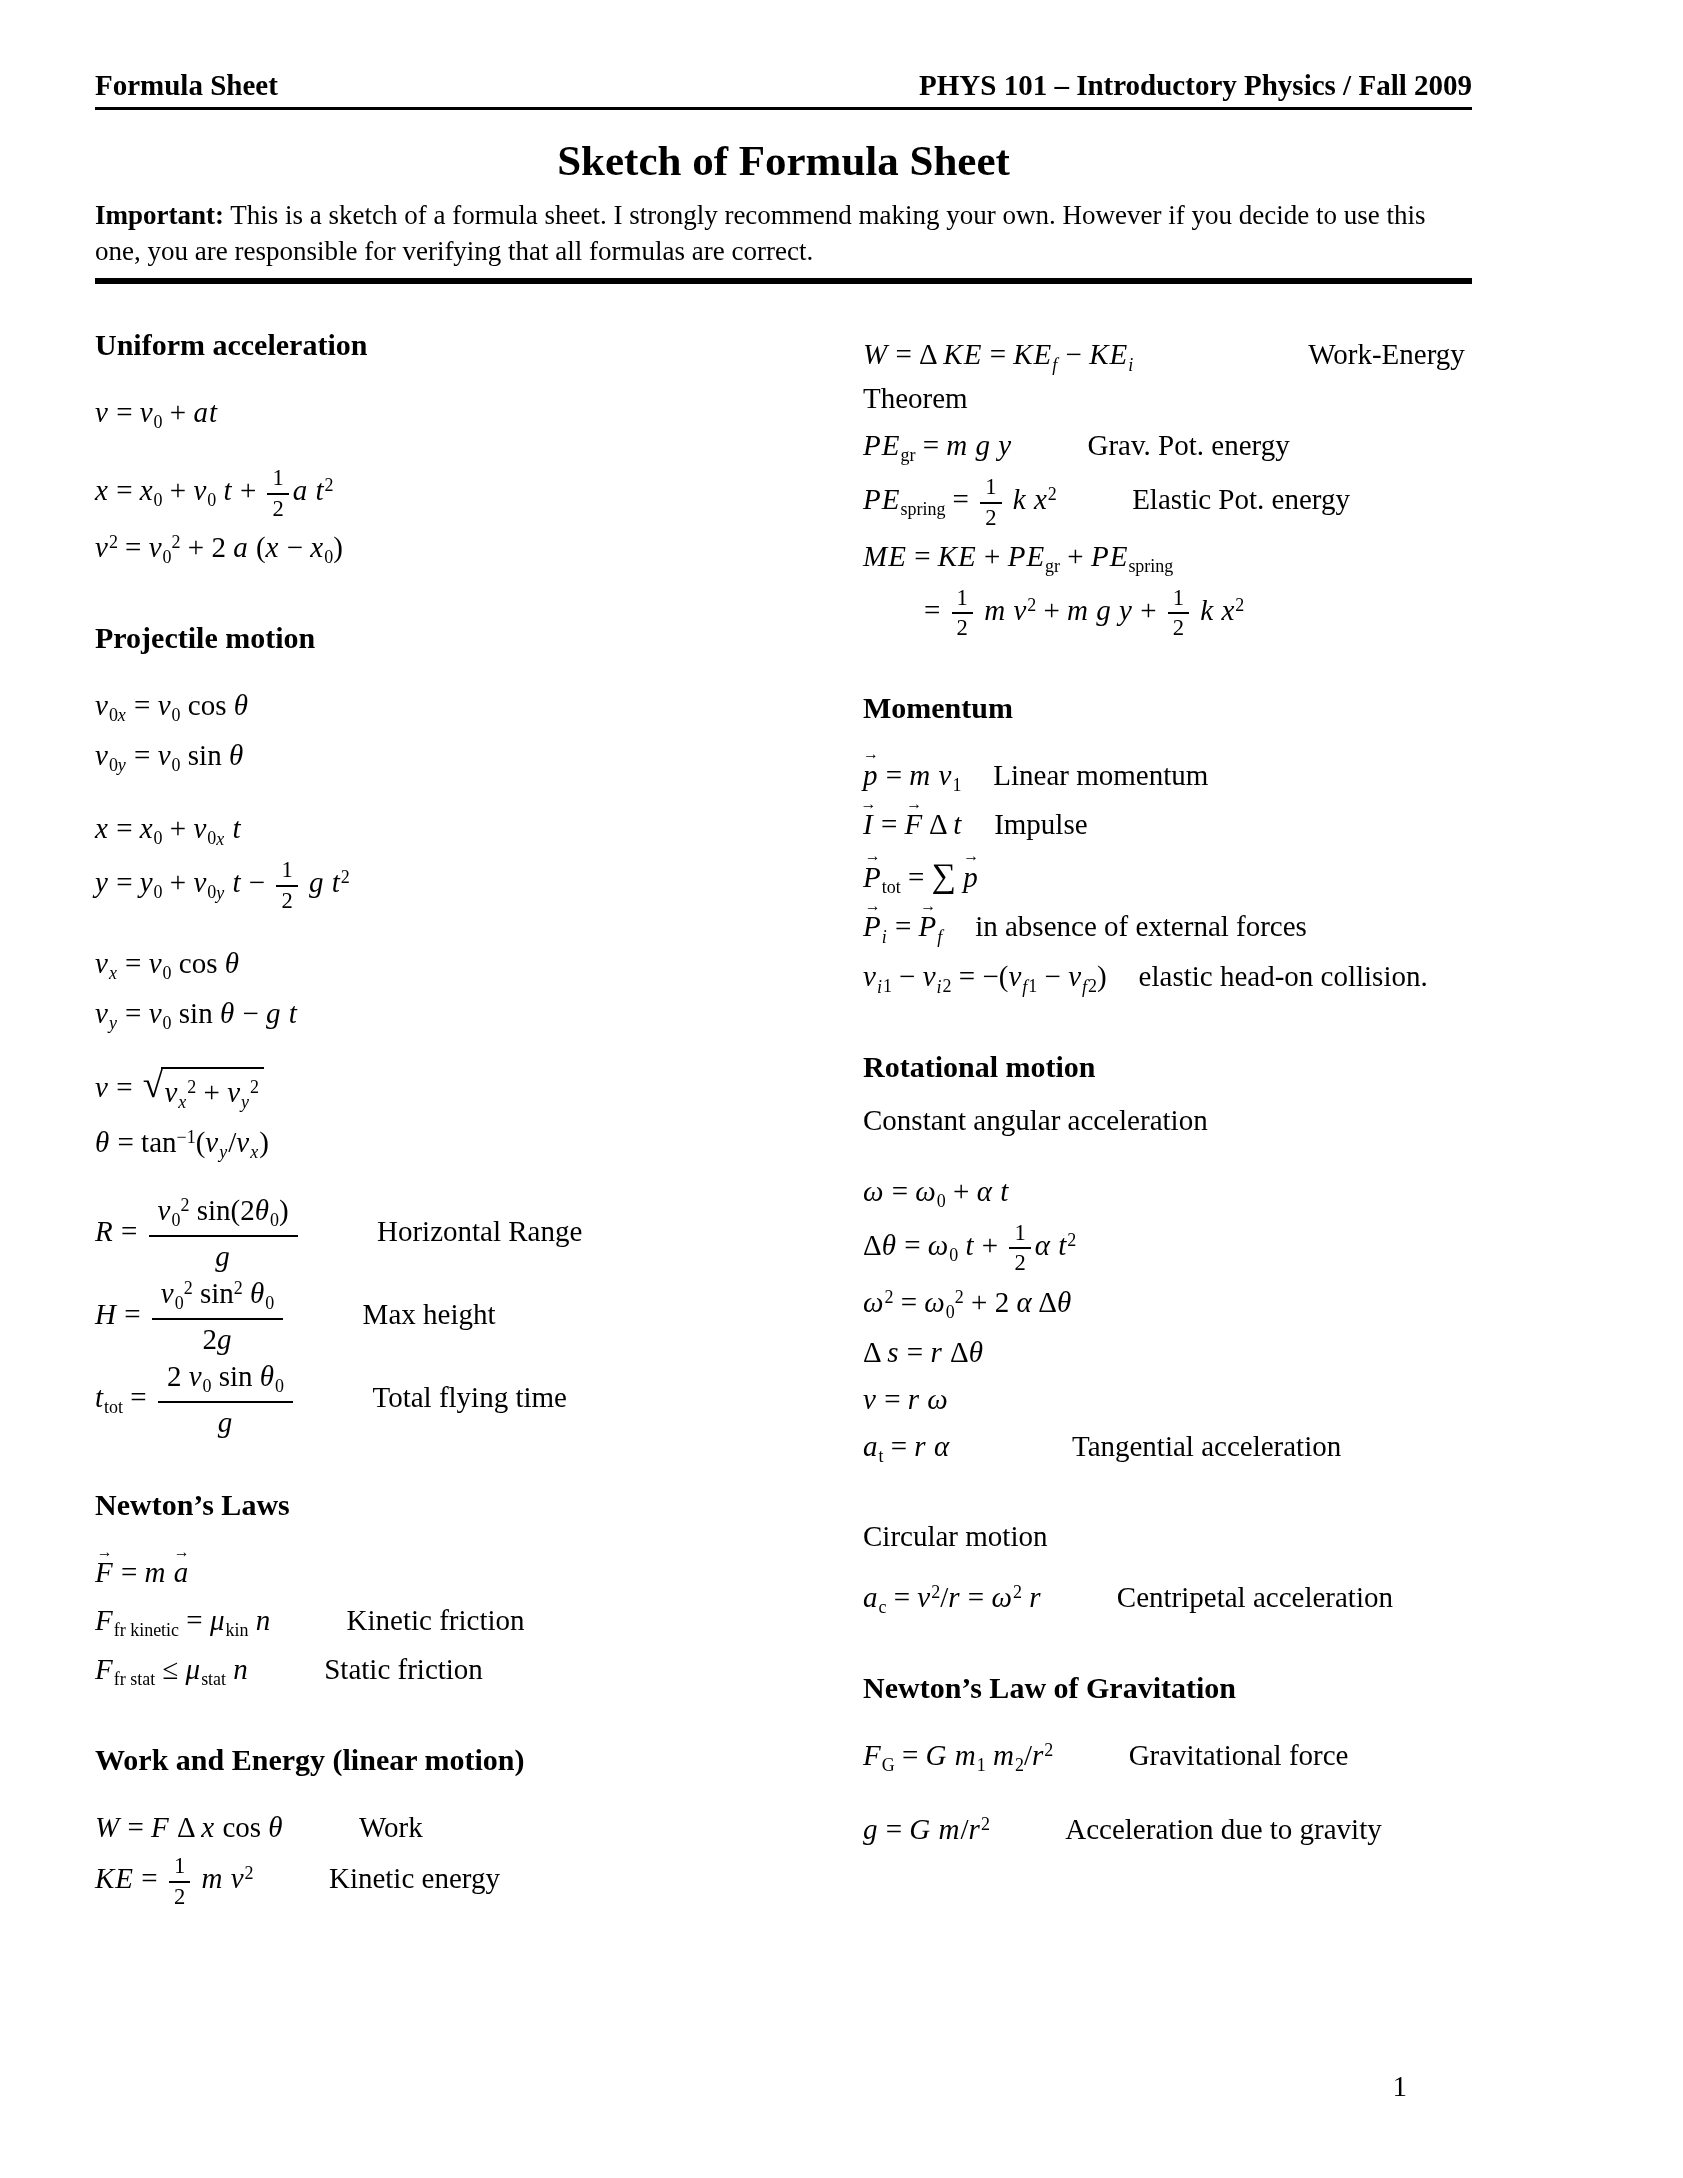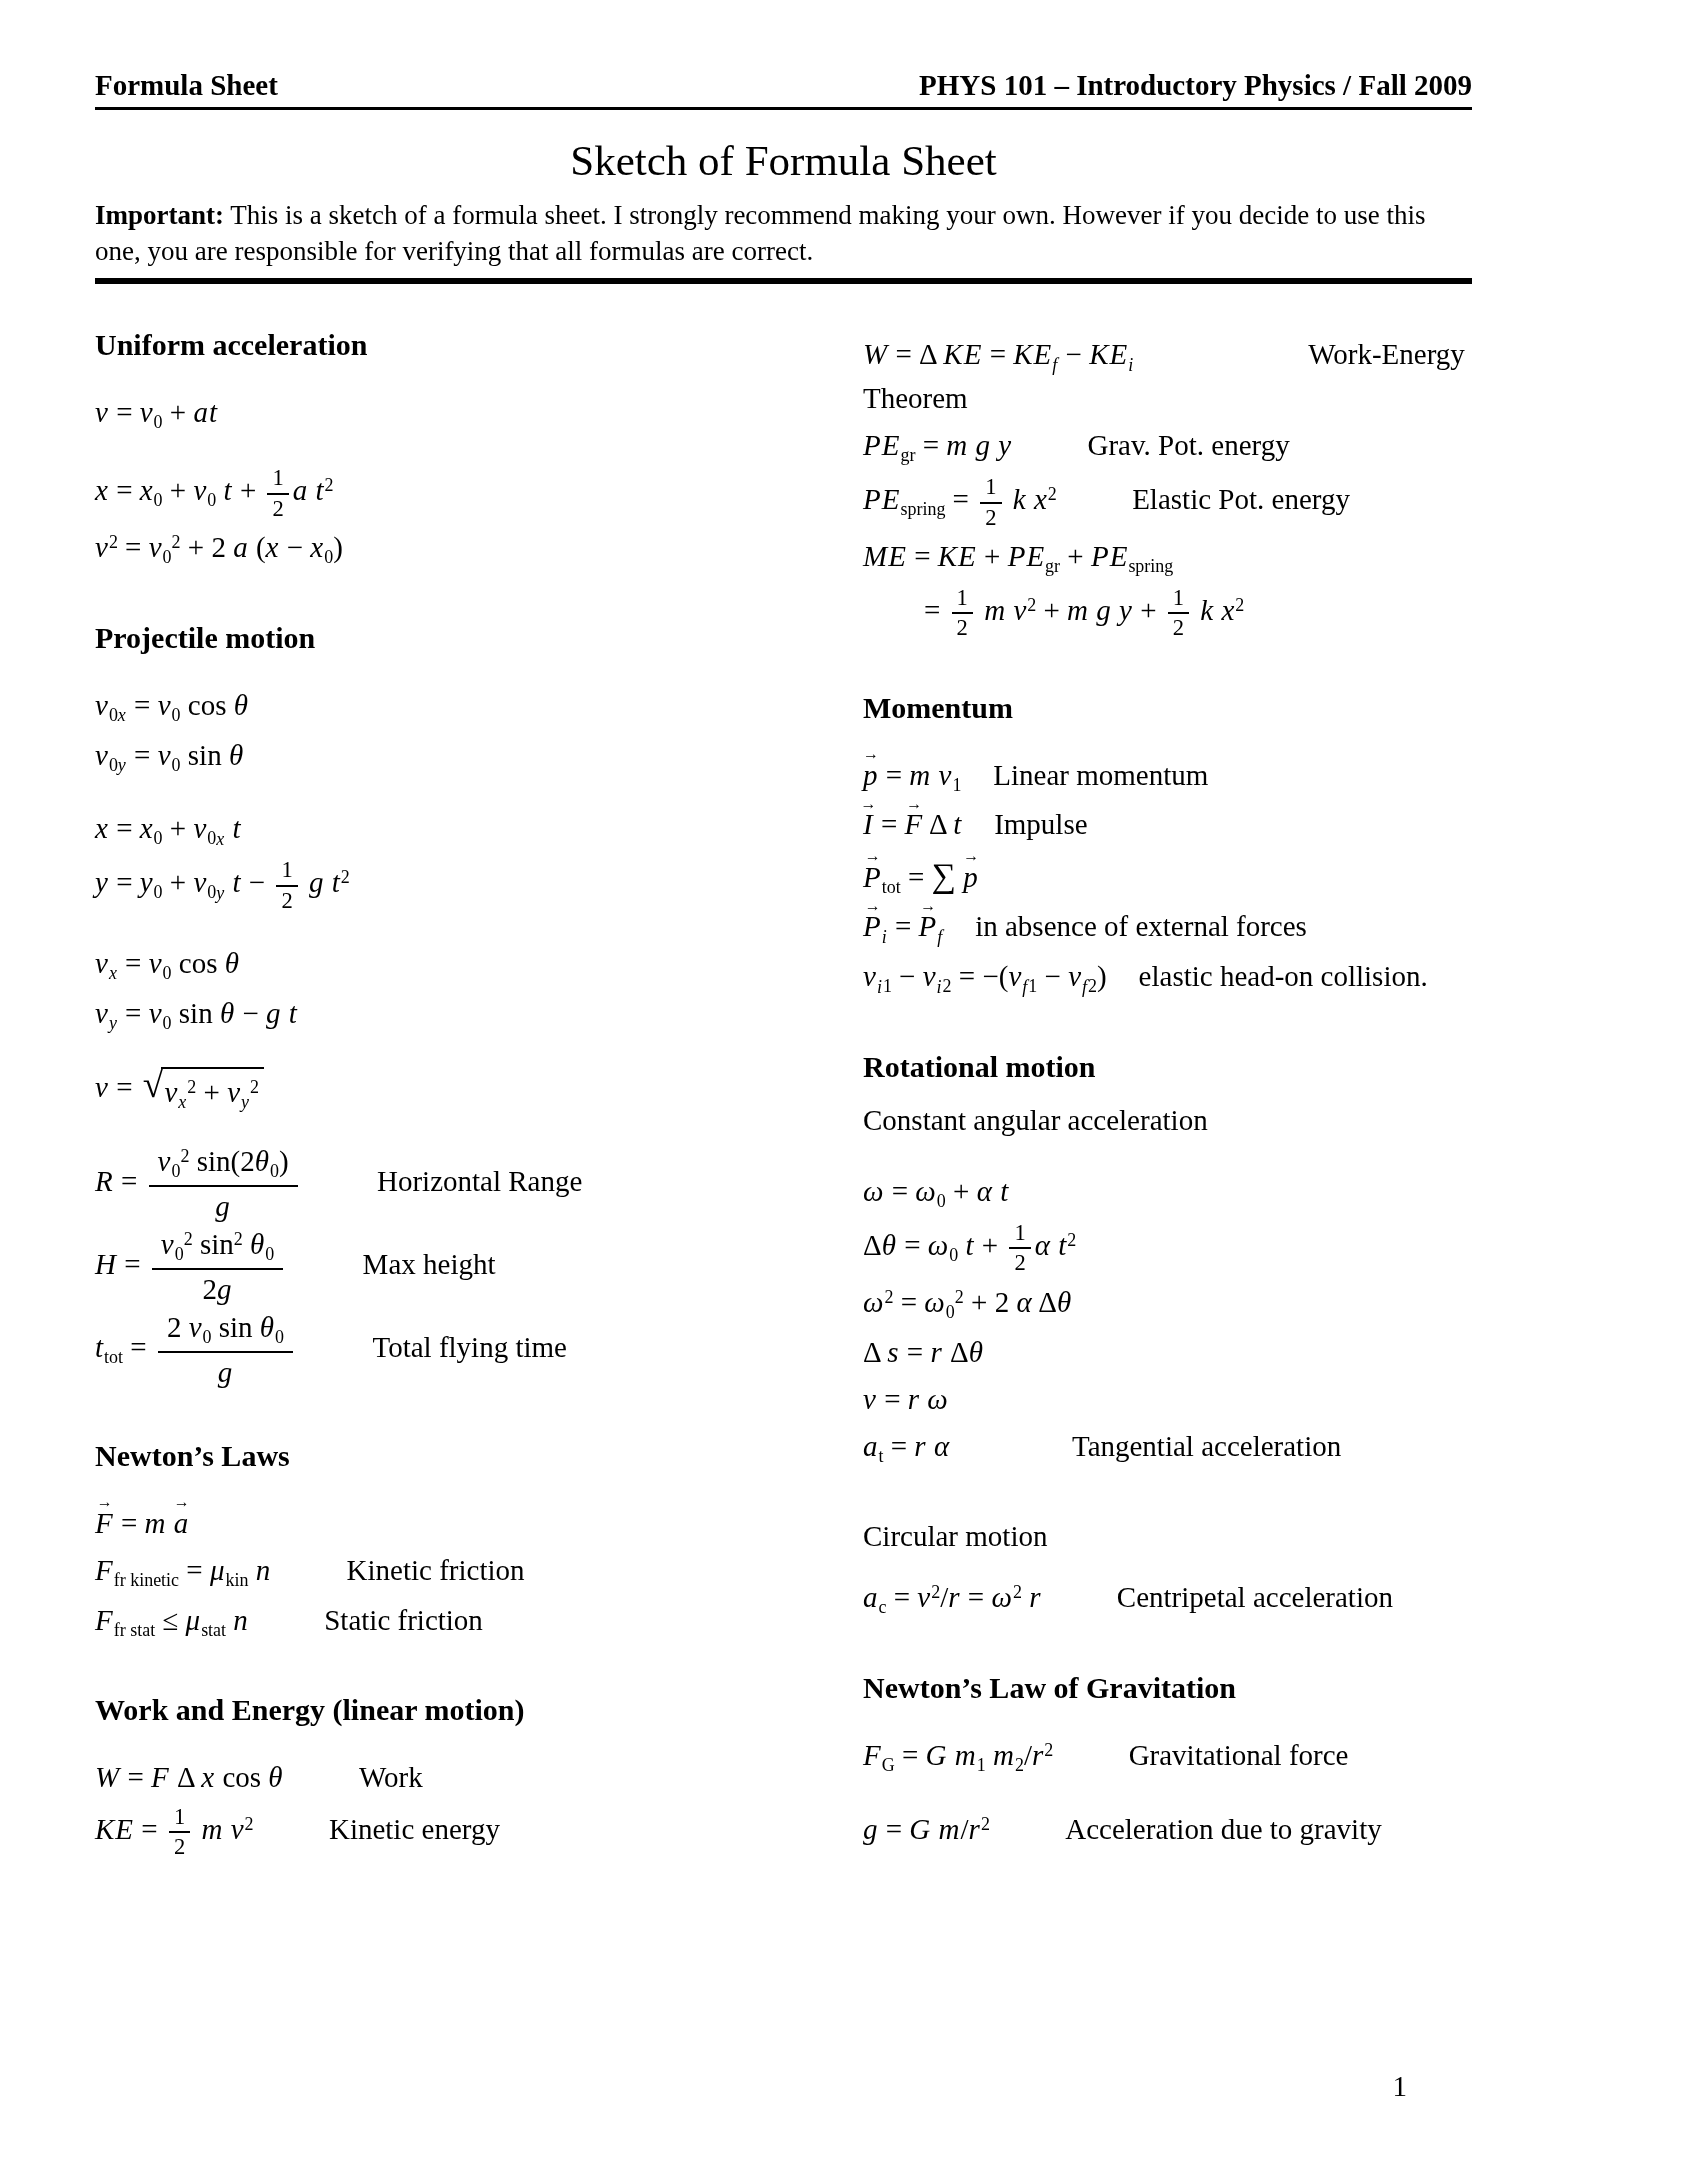--- a/index.html
+++ b/index.html
@@ -8,21 +8,21 @@
     width:1563px; height:2178px; background:#ffffff; color:#000;
     position:relative; overflow:hidden;
     padding:69px 91px 0 95px;
     font-family:"Liberation Serif","DejaVu Serif",serif;
   }
   header {
     display:flex; justify-content:space-between; align-items:flex-end;
     font-weight:bold; font-size:29px;
     border-bottom:3px solid #000; padding-bottom:5px;
   }
-  h1 { text-align:center; font-size:43px; font-weight:normal; margin:26px 0 12px; }
+  h1 { text-align:center; font-size:43px; font-weight:bold; margin:26px 0 12px; }
   .intro { font-size:27px; line-height:1.34; }
   .note  { font-size:27px; font-weight:bold; margin-top:3px; }
   .rule-thick { height:6px; background:#000; margin-top:9px; }
   .columns { display:flex; gap:73px; margin-top:44px; }
   .col-left  { width:695px; flex:none; }
   .col-right { width:671px; flex:none; }
   section { margin-top:50px; }
   .col section:first-child { margin-top:0; }
   h2 { font-size:30px; font-weight:bold; margin-bottom:24px; }
   .row { font-size:29px; line-height:1.42; margin:6px 0; }
@@ -94,20 +94,21 @@
           <div class="row"><span class="math"><i>y</i> = <i>y</i><sub>0</sub> + <i>v</i><sub>0<i>y</i></sub> <i>t</i> − <span class="frac">
                 <span class="fn">1</span>
                 <span class="fd">2</span>
               </span> <i>g</i> <i>t</i><sup>2</sup></span></div>
           <div class="row gap"><span class="math"><i>v</i><sub><i>x</i></sub> = <i>v</i><sub>0</sub> <span class="rm">cos</span> <i>θ</i></span></div>
           <div class="row"><span class="math"><i>v</i><sub><i>y</i></sub> = <i>v</i><sub>0</sub> <span class="rm">sin</span> <i>θ</i> − <i>g</i> <i>t</i></span></div>
           <div class="row gap"><span class="math"><i>v</i> = <span class="sqrt">
                 <span class="rad">√</span>
                 <span class="sqb"><i>v</i><sub><i>x</i></sub><sup>2</sup> + <i>v</i><sub><i>y</i></sub><sup>2</sup></span>
               </span></span></div>
+          <div class="row"><span class="math"><i>θ</i> = <span class="rm">tan</span><sup>−1</sup>(<i>v</i><sub><i>y</i></sub>/<i>v</i><sub><i>x</i></sub>)</span></div>
           <div class="row gap"><span class="math"><i>R</i> = <span class="frac dfrac">
                 <span class="fn"><i>v</i><sub>0</sub><sup>2</sup> <span class="rm">sin</span>(2<i>θ</i><sub>0</sub>)</span>
                 <span class="fd"><i>g</i></span>
               </span></span><span class="flabel">Horizontal Range</span></div>
           <div class="row"><span class="math"><i>H</i> = <span class="frac dfrac">
                 <span class="fn"><i>v</i><sub>0</sub><sup>2</sup> <span class="rm">sin</span><sup>2</sup> <i>θ</i><sub>0</sub></span>
                 <span class="fd">2<i>g</i></span>
               </span></span><span class="flabel">Max height</span></div>
           <div class="row"><span class="math"><i>t</i><sub><span class="rm">tot</span></sub> = <span class="frac dfrac">
                 <span class="fn">2 <i>v</i><sub>0</sub> <span class="rm">sin</span> <i>θ</i><sub>0</sub></span>

